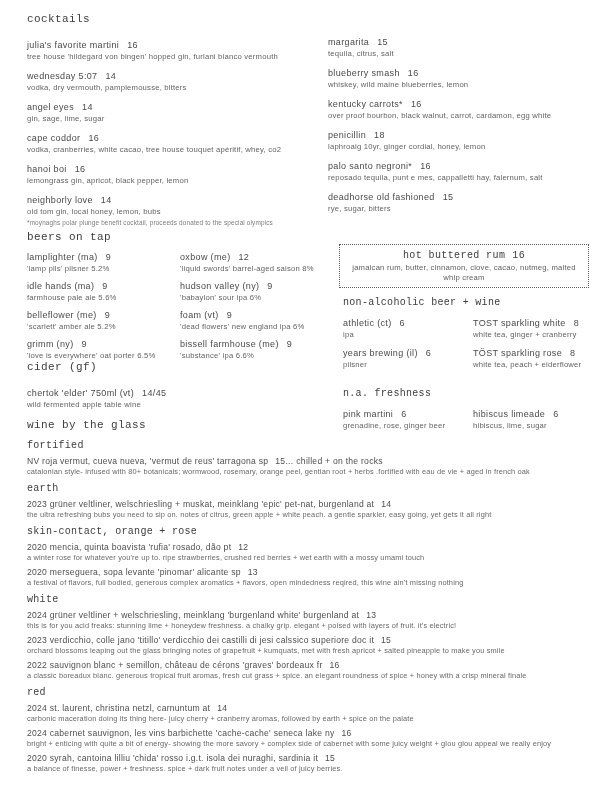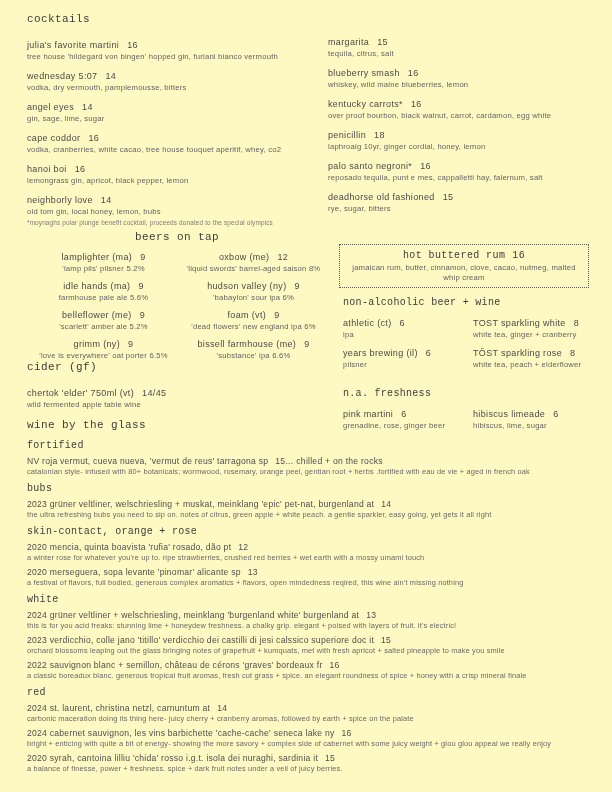--- a/index.html
+++ b/index.html
@@ -1,17 +1,17 @@
 <!DOCTYPE html>
 <html><head>
 <meta charset="utf-8">
 <style>
   html,body{margin:0;padding:0;background:#e8e8e8;}
   .page{
-    position:relative;width:612px;height:792px;background:#fef9c3;
+    position:relative;width:612px;height:792px;background:#ffffff;
     margin:0 auto;overflow:hidden;
     font-family:"Liberation Sans","DejaVu Sans",sans-serif;
     color:#4a4a4a;
     -webkit-font-smoothing:antialiased;
   }
   .mono{font-family:"Liberation Mono","DejaVu Sans Mono",monospace;color:#3d3d3d;}
   .h1{font-size:11px;letter-spacing:.4px;line-height:13px;}
   .h2{font-size:10px;letter-spacing:.3px;line-height:12px;}
 
   .item{margin-bottom:9px;}
@@ -21,21 +21,21 @@
   .item-note{font-size:6.4px;line-height:8px;letter-spacing:.15px;color:#7c7c7c;margin-top:2px;white-space:nowrap;}
 
   .abs{position:absolute;}
 
   
   #cocktails-left{left:27px;top:13px;width:300px;}
   #cocktails-left .h1{margin-bottom:14px;}
   #cocktails-right{left:328px;top:37px;width:276px;}
 
   
-  #beers{left:27px;top:231px;width:300px;text-align:center;}
+  #beers{left:27px;top:231px;width:300px;}
   #beers .h1{margin-bottom:8px;}
   .two-col{display:grid;grid-template-columns:153px 1fr;column-gap:0;}
   .two-col .item{margin-bottom:7px;}
 
   
   #cider{left:27px;top:361px;width:300px;}
   #cider .h1{margin-bottom:14px;}
 
   
   #featured{left:339px;top:244px;width:250px;border:1px dotted #5a5a5a;
@@ -208,21 +208,21 @@
 
   <div class="abs" id="wine">
     <div class="mono h1">wine by the glass</div>
 
     <div class="mono wine-sec-h">fortified</div>
     <div class="wine-item">
       <div class="wine-line"><span>NV roja vermut, cueva nueva, 'vermut de reus' tarragona sp</span><span class="p">15...</span><span class="sfx">chilled + on the rocks</span></div>
       <div class="wine-desc">catalonian style- infused with 80+ botanicals; wormwood, rosemary, orange peel, gentian root + herbs .fortified with eau de vie + aged in french oak</div>
     </div>
 
-    <div class="mono wine-sec-h">bubs</div>
+    <div class="mono wine-sec-h">earth</div>
     <div class="wine-item">
       <div class="wine-line"><span>2023 grüner veltliner, welschriesling + muskat, meinklang 'epic' pet-nat, burgenland at</span><span class="p">14</span></div>
       <div class="wine-desc">the ultra refreshing bubs you need to sip on. notes of citrus, green apple + white peach. a gentle sparkler, easy going, yet gets it all right</div>
     </div>
 
     <div class="mono wine-sec-h">skin-contact, orange + rose</div>
     <div class="wine-item">
       <div class="wine-line"><span>2020 mencia, quinta boavista 'rufia' rosado, dão pt</span><span class="p">12</span></div>
       <div class="wine-desc">a winter rose for whatever you're up to. ripe strawberries, crushed red berries + wet earth with a mossy umami touch</div>
     </div>

